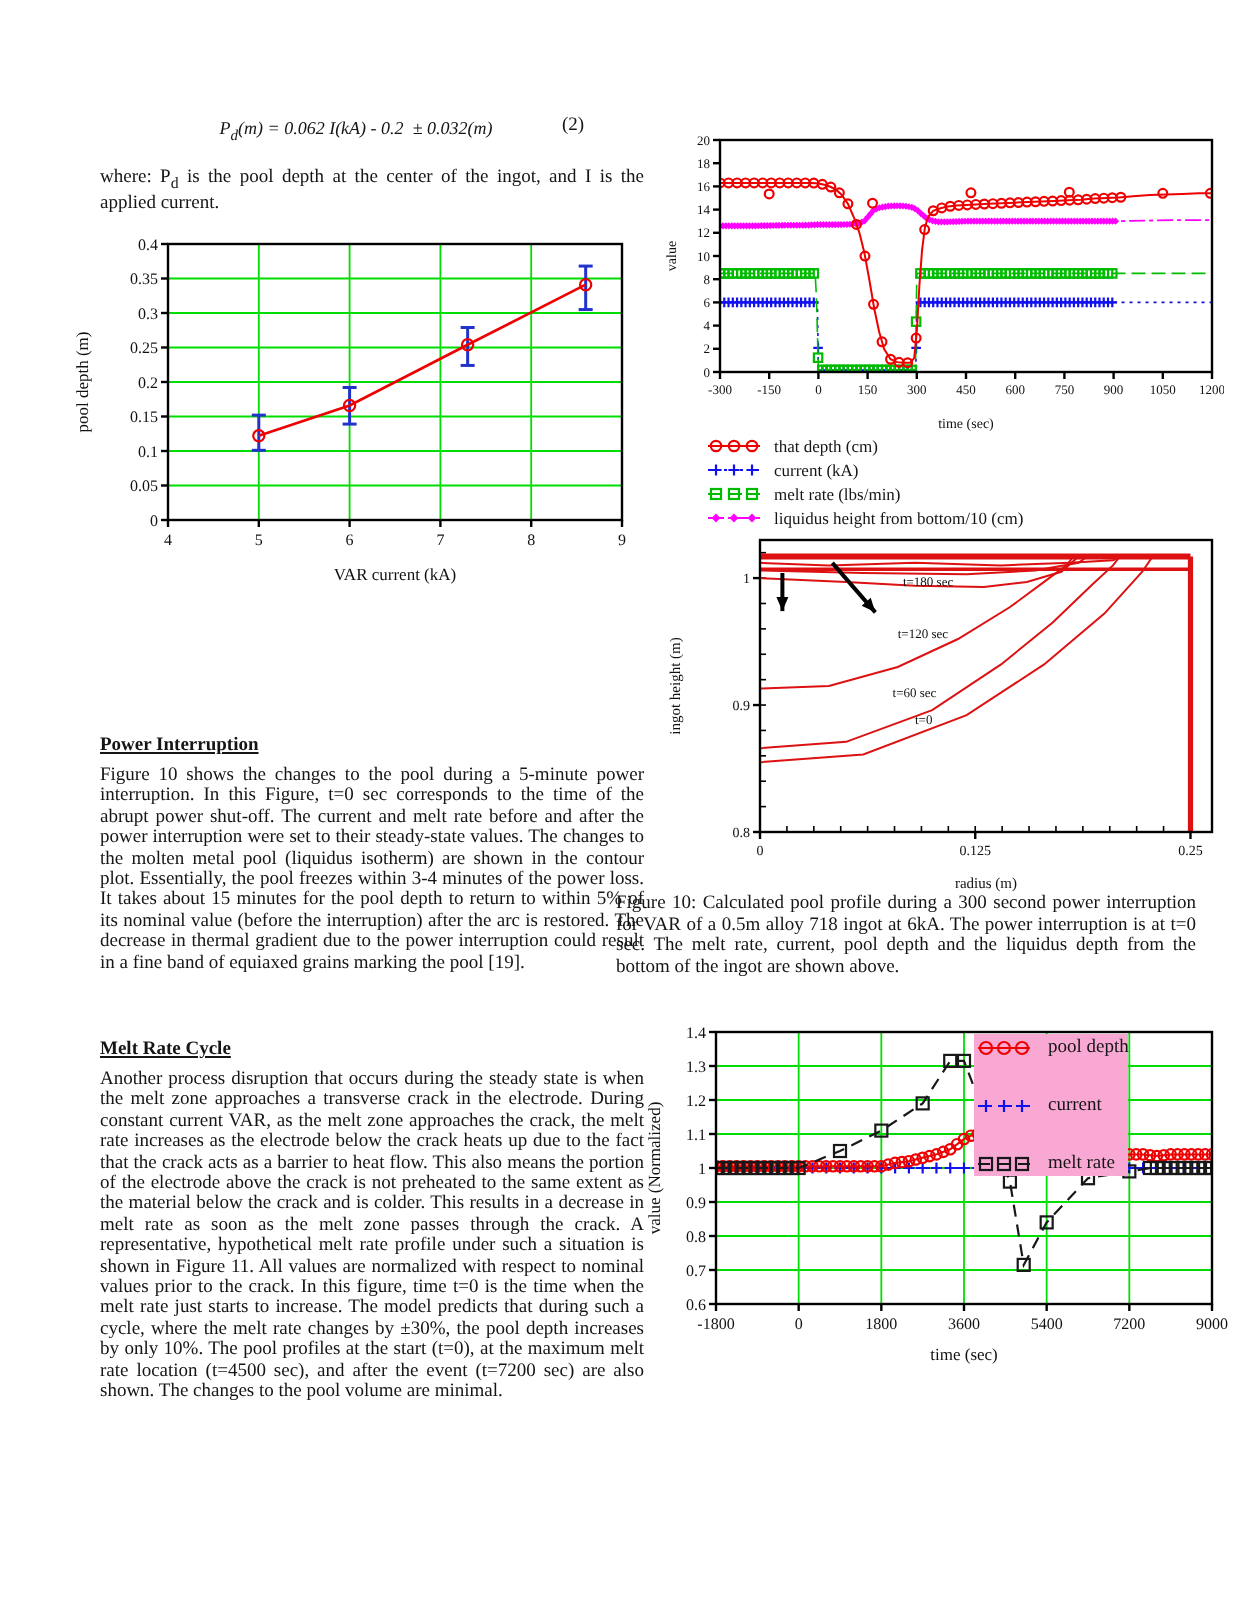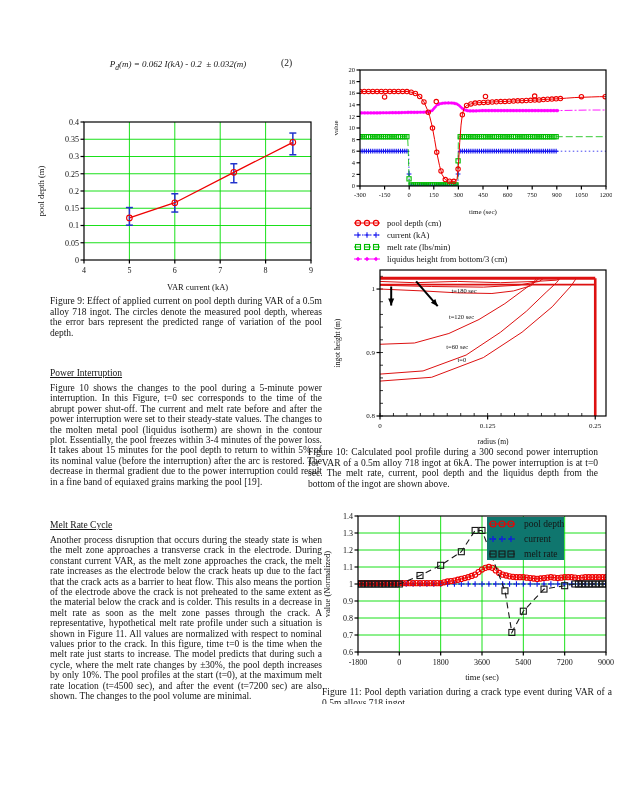--- a/index.html
+++ b/index.html
@@ -1,41 +1,44 @@
 <!DOCTYPE html>
 <html><head>
 <meta charset="utf-8">
 <style>
   html,body{margin:0;padding:0;background:#fff;}
   #page{position:relative;width:619px;height:704px;background:#ffffff;
         font-family:"Liberation Serif",serif;color:#151515;overflow:hidden;}
   .txt{position:absolute;text-align:justify;font-size:9.5px;line-height:10.4px;}
   .eq{position:absolute;font-style:italic;font-size:9px;}
   .eqnum{position:absolute;font-size:9.5px;}
-  .heading{position:absolute;font-size:9.5px;text-decoration:underline;}
+  .heading{position:absolute;font-size:9.5px;text-decoration:underline;font-weight:bold;}
   .caption{position:absolute;text-align:justify;font-size:9.5px;line-height:10.6px;}
   .chart{position:absolute;background:#fff;}
   svg{display:block;font-family:"Liberation Serif",serif;}
   svg text{fill:#111;}
   .legend-col{position:absolute;display:flex;flex-direction:column;gap:1px;}
   .legend-row{display:flex;align-items:center;gap:5px;height:11px;font-size:8.5px;white-space:nowrap;}
-  #fig11-legend{background:#0f766e;gap:2px;text-align:right;}
+  #fig11-legend{background:#f9a8d4;gap:16px;text-align:right;}
   #fig11-legend .legend-row{font-size:9.5px;height:13px;gap:7px;}
   .pagenum{position:absolute;width:100%;text-align:left;font-size:10px;}
 </style>
 </head>
 <body>
 
 <div id="page">
 
   <div class="eq" style="left:88px;top:59px;width:180px;text-align:center">
     <span>P</span><sub>d</sub><span>(m) = 0.062 I(kA) - 0.2</span>&nbsp;&nbsp;<span>± 0.032(m)</span>
   </div>
   <div class="eqnum" style="left:281px;top:58px">(2)</div>
 
+  <div class="txt" style="left:50px;top:84px;width:272px">
+    <span>where: P</span><sub>d</sub><span> is the pool depth at the center of the ingot, and I is the applied current.</span>
+  </div>
 
   <div class="chart" style="left:36px;top:116px;width:287px;height:176px">
       <svg width="287" height="176">
         <line x1="93.4" y1="6" x2="93.4" y2="144" stroke="#00dd00" stroke-width="0.9"></line>
         <line x1="138.8" y1="6" x2="138.8" y2="144" stroke="#00dd00" stroke-width="0.9"></line>
         <line x1="184.2" y1="6" x2="184.2" y2="144" stroke="#00dd00" stroke-width="0.9"></line>
         <line x1="229.60000000000002" y1="6" x2="229.60000000000002" y2="144" stroke="#00dd00" stroke-width="0.9"></line>
         <line x1="48" y1="126.75" x2="275" y2="126.75" stroke="#00dd00" stroke-width="0.9"></line>
         <line x1="48" y1="109.5" x2="275" y2="109.5" stroke="#00dd00" stroke-width="0.9"></line>
         <line x1="48" y1="92.25" x2="275" y2="92.25" stroke="#00dd00" stroke-width="0.9"></line>
@@ -93,21 +96,20 @@
         <text x="43" y="43.30000000000001" text-anchor="end" font-size="8">0.3</text>
         <line x1="44.5" y1="23.250000000000014" x2="48" y2="23.250000000000014" stroke="#000" stroke-width="1.2"></line>
         <text x="43" y="26.050000000000015" text-anchor="end" font-size="8">0.35</text>
         <line x1="44.5" y1="6" x2="48" y2="6" stroke="#000" stroke-width="1.2"></line>
         <text x="43" y="8.8" text-anchor="end" font-size="8">0.4</text>
         <text x="161.5" y="174" text-anchor="middle" font-size="8.5">VAR current (kA)</text>
         <text x="8" y="75" text-anchor="middle" font-size="8.5" transform="rotate(-90 8 75)">pool depth (m)</text>
       </svg>
     </div>
 
-  <div class="caption" style="left:50px;top:296px;width:272px">Figure 9:  Effect of applied current on pool depth during VAR of a 0.5m alloy 718 ingot.  The circles denote the measured pool depth, whereas the error bars represent the predicted range of variation of the pool depth.</div>
 
   <div class="heading" style="left:50px;top:368px">Power Interruption</div>
   <div class="txt" style="left:50px;top:383px;width:272px">Figure 10 shows the changes to the pool during a 5-minute power interruption.  In this Figure, t=0 sec corresponds to the time of the abrupt power shut-off.  The current and melt rate before and after the power interruption were set to their steady-state values.  The changes to the molten metal pool (liquidus isotherm) are shown in the contour plot.  Essentially, the pool freezes within 3-4 minutes of the power loss.  It takes about 15 minutes for the pool depth to return to within 5% of its nominal value (before the interruption) after the arc is restored.  The decrease in thermal gradient due to the power interruption could result in a fine band of equiaxed grains marking the pool [19].</div>
 
   <div class="heading" style="left:50px;top:520px">Melt Rate Cycle</div>
   <div class="txt" style="left:50px;top:535px;width:272px">Another process disruption that occurs during the steady state is when the melt zone approaches a transverse crack in the electrode.  During constant current VAR, as the melt zone approaches the crack, the melt rate increases as the electrode below the crack heats up due to the fact that the crack acts as a barrier to heat flow.  This also means the portion of the electrode above the crack is not preheated to the same extent as the material below the crack and is colder.  This results in a decrease in melt rate as soon as the melt zone passes through the crack.  A representative, hypothetical melt rate profile under such a situation is shown in Figure 11.  All values are normalized with respect to nominal values prior to the crack.  In this figure, time t=0 is the time when the melt rate just starts to increase.  The model predicts that during such a cycle, where the melt rate changes by ±30%, the pool depth increases by only 10%.  The pool profiles at the start (t=0), at the maximum melt rate location (t=4500 sec), and after the event (t=7200 sec) are also shown.  The changes to the pool volume are minimal.</div>
 
   <div class="chart" style="left:330px;top:64px;width:282px;height:152px">
       <svg width="282" height="152">
         <clipPath id="fig10aclip">
@@ -547,21 +549,21 @@
   <div class="legend-col" style="left:352px;top:217px">
     <div class="legend-row">
       <span>
           <svg width="30" height="10">
             <line x1="2" y1="5" x2="28" y2="5" stroke="#ee0000" stroke-width="1"></line>
             <circle cx="6" cy="5" r="2.6" fill="none" stroke="#ee0000" stroke-width="1.1"></circle>
             <circle cx="15" cy="5" r="2.6" fill="none" stroke="#ee0000" stroke-width="1.1"></circle>
             <circle cx="24" cy="5" r="2.6" fill="none" stroke="#ee0000" stroke-width="1.1"></circle>
           </svg>
         </span>
-      <span>pool depth (cm)</span>
+      <span>that depth (cm)</span>
     </div>
     <div class="legend-row">
       <span>
           <svg width="30" height="10">
             <line x1="2" y1="5" x2="28" y2="5" stroke="#1111ee" stroke-width="1" stroke-dasharray="1.5,2.5"></line>
             <path d="M3.2 5H8.8M6 2.2V7.8" stroke="#1111ee" stroke-width="1.1" fill="none"></path>
             <path d="M12.2 5H17.8M15 2.2V7.8" stroke="#1111ee" stroke-width="1.1" fill="none"></path>
             <path d="M21.2 5H26.8M24 2.2V7.8" stroke="#1111ee" stroke-width="1.1" fill="none"></path>
           </svg>
         </span>
@@ -580,21 +582,21 @@
     </div>
     <div class="legend-row">
       <span>
           <svg width="30" height="10">
             <line x1="2" y1="5" x2="28" y2="5" stroke="#ff00ff" stroke-width="1" stroke-dasharray="8,2,2,2"></line>
             <path d="M6 2.8L8.2 5L6 7.2L3.8 5Z" fill="#ff00ff"></path>
             <path d="M15 2.8L17.2 5L15 7.2L12.8 5Z" fill="#ff00ff"></path>
             <path d="M24 2.8L26.2 5L24 7.2L21.8 5Z" fill="#ff00ff"></path>
           </svg>
         </span>
-      <span>liquidus height from bottom/3 (cm)</span>
+      <span>liquidus height from bottom/10 (cm)</span>
     </div>
   </div>
 
   <div class="chart" style="left:332px;top:266px;width:280px;height:180px">
       <svg width="280" height="180">
         <line x1="48" y1="150" x2="51" y2="150" stroke="#000" stroke-width="0.8"></line>
         <line x1="48" y1="137.30434782608694" x2="51" y2="137.30434782608694" stroke="#000" stroke-width="0.8"></line>
         <line x1="48" y1="124.60869565217389" x2="51" y2="124.60869565217389" stroke="#000" stroke-width="0.8"></line>
         <line x1="48" y1="111.91304347826083" x2="51" y2="111.91304347826083" stroke="#000" stroke-width="0.8"></line>
         <line x1="48" y1="99.21739130434779" x2="51" y2="99.21739130434779" stroke="#000" stroke-width="0.8"></line>
@@ -891,16 +893,15 @@
             <line x1="2" y1="5" x2="28" y2="5" stroke="#181818" stroke-width="1" stroke-dasharray="6,4"></line>
             <rect x="3" y="2" width="6" height="6" fill="none" stroke="#181818" stroke-width="1.1"></rect>
             <rect x="12" y="2" width="6" height="6" fill="none" stroke="#181818" stroke-width="1.1"></rect>
             <rect x="21" y="2" width="6" height="6" fill="none" stroke="#181818" stroke-width="1.1"></rect>
           </svg>
         </span>
       <span>melt rate</span>
     </div>
   </div>
 
-  <div class="caption" style="left:322px;top:687px;width:290px">Figure 11: Pool depth variation during a crack type event during VAR of a 0.5m alloys 718 ingot.</div>
 
   <div class="pagenum" style="top:741px">921</div>
 </div>
 
 </body></html>

